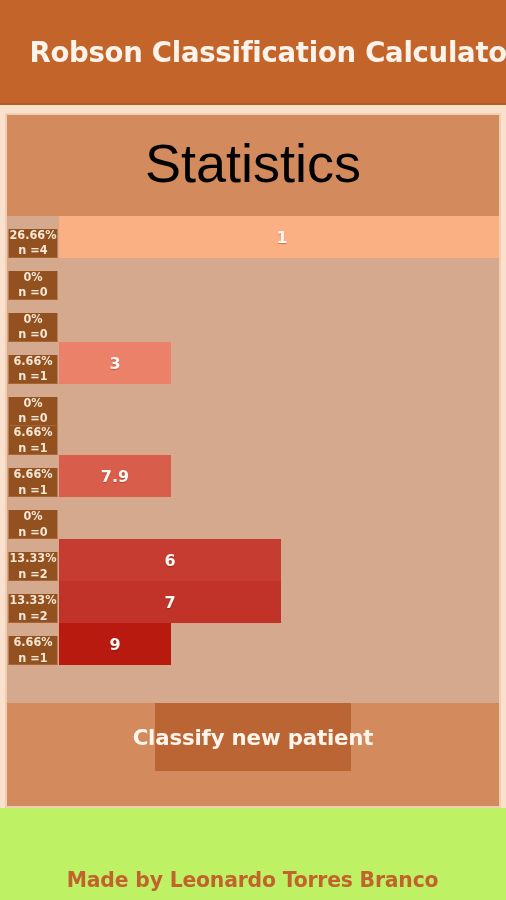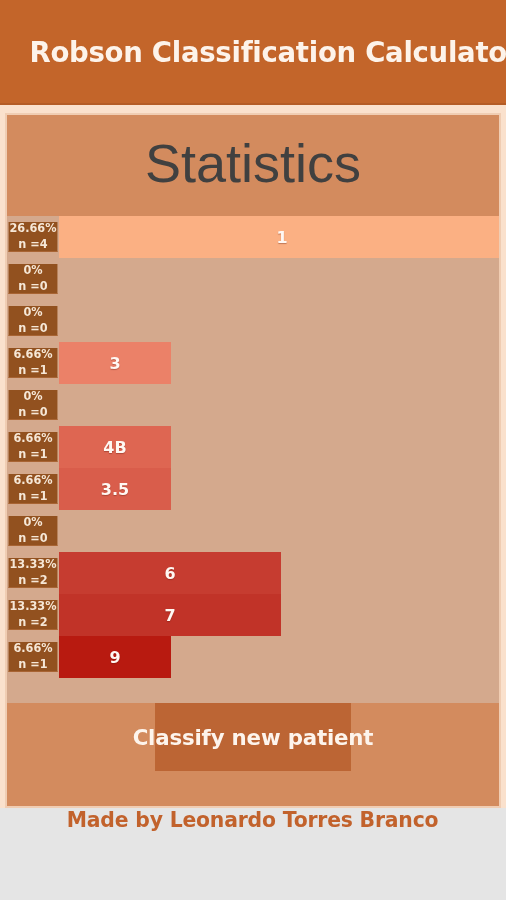--- a/index.html
+++ b/index.html
@@ -46,21 +46,21 @@
     width: 496px; height: 695px;
     background: #d38b5e;
     border: 2px solid #f0cdb3;
   }
 
   #stats-title {
     height: 101px;
     display: flex;
     align-items: center;
     justify-content: center;
-    color: #404040;
+    color: #000000;
     font-family: "Liberation Sans", sans-serif;
     font-size: 54px;
     font-weight: normal;
     letter-spacing: 0px;
     line-height: 1;
     padding-bottom: 6px;
   }
 
   
   #chart {
@@ -68,21 +68,21 @@
     margin: 0 auto;
     width: 492px;
     height: 487px;
     background: #d4a98d;
     overflow: hidden;
   }
 
   .chart-row {
     position: relative;
     display: flex;
-    align-items: center;
+    align-items: flex-end;
     width: 100%;
   }
 
   .row-label {
     flex: 0 0 52px;
     width: 52px;
     background: #92511f;
     color: #f6e7d6;
     font-family: "DejaVu Sans", sans-serif;
     font-size: 12px;
@@ -145,23 +145,23 @@
     justify-content: center;
     white-space: nowrap;
     transform: scaleX(0.97);
   }
 
   
   #footer {
     position: absolute;
     left: 0; top: 808px;
     width: 506px; height: 92px;
-    background: #e5e5e5;
-    display: flex;
-    align-items: flex-start;
+    background: #bef264;
+    display: flex;
+    align-items: flex-end;
     justify-content: center;
   }
   #footer-credit {
     color: #c2622c;
     font-family: "DejaVu Sans", sans-serif;
     font-size: 21px;
     font-weight: bold;
     letter-spacing: -0.2px;
     padding-bottom: 8px;
     white-space: nowrap;
@@ -222,34 +222,29 @@
           <span class="pct">0%</span>
           <span class="cnt">n =0</span>
         </div>
         <div class="row-track"></div>
       </div>
       <div class="chart-row">
         <div class="row-label">
           <span class="pct">6.66%</span>
           <span class="cnt">n =1</span>
         </div>
-        <div class="row-track">
-          <div class="row-bar" style="width: 112px; background: rgb(222, 102, 82);">
-            <span class="bar-name">4B</span>
-          </div>
-        </div>
       </div>
       <div class="chart-row">
         <div class="row-label">
           <span class="pct">6.66%</span>
           <span class="cnt">n =1</span>
         </div>
         <div class="row-track">
           <div class="row-bar" style="width: 112px; background: rgb(217, 93, 75);">
-            <span class="bar-name">3.5</span>
+            <span class="bar-name">7.9</span>
           </div>
         </div>
       </div>
       <div class="chart-row">
         <div class="row-label">
           <span class="pct">0%</span>
           <span class="cnt">n =0</span>
         </div>
         <div class="row-track"></div>
       </div>

